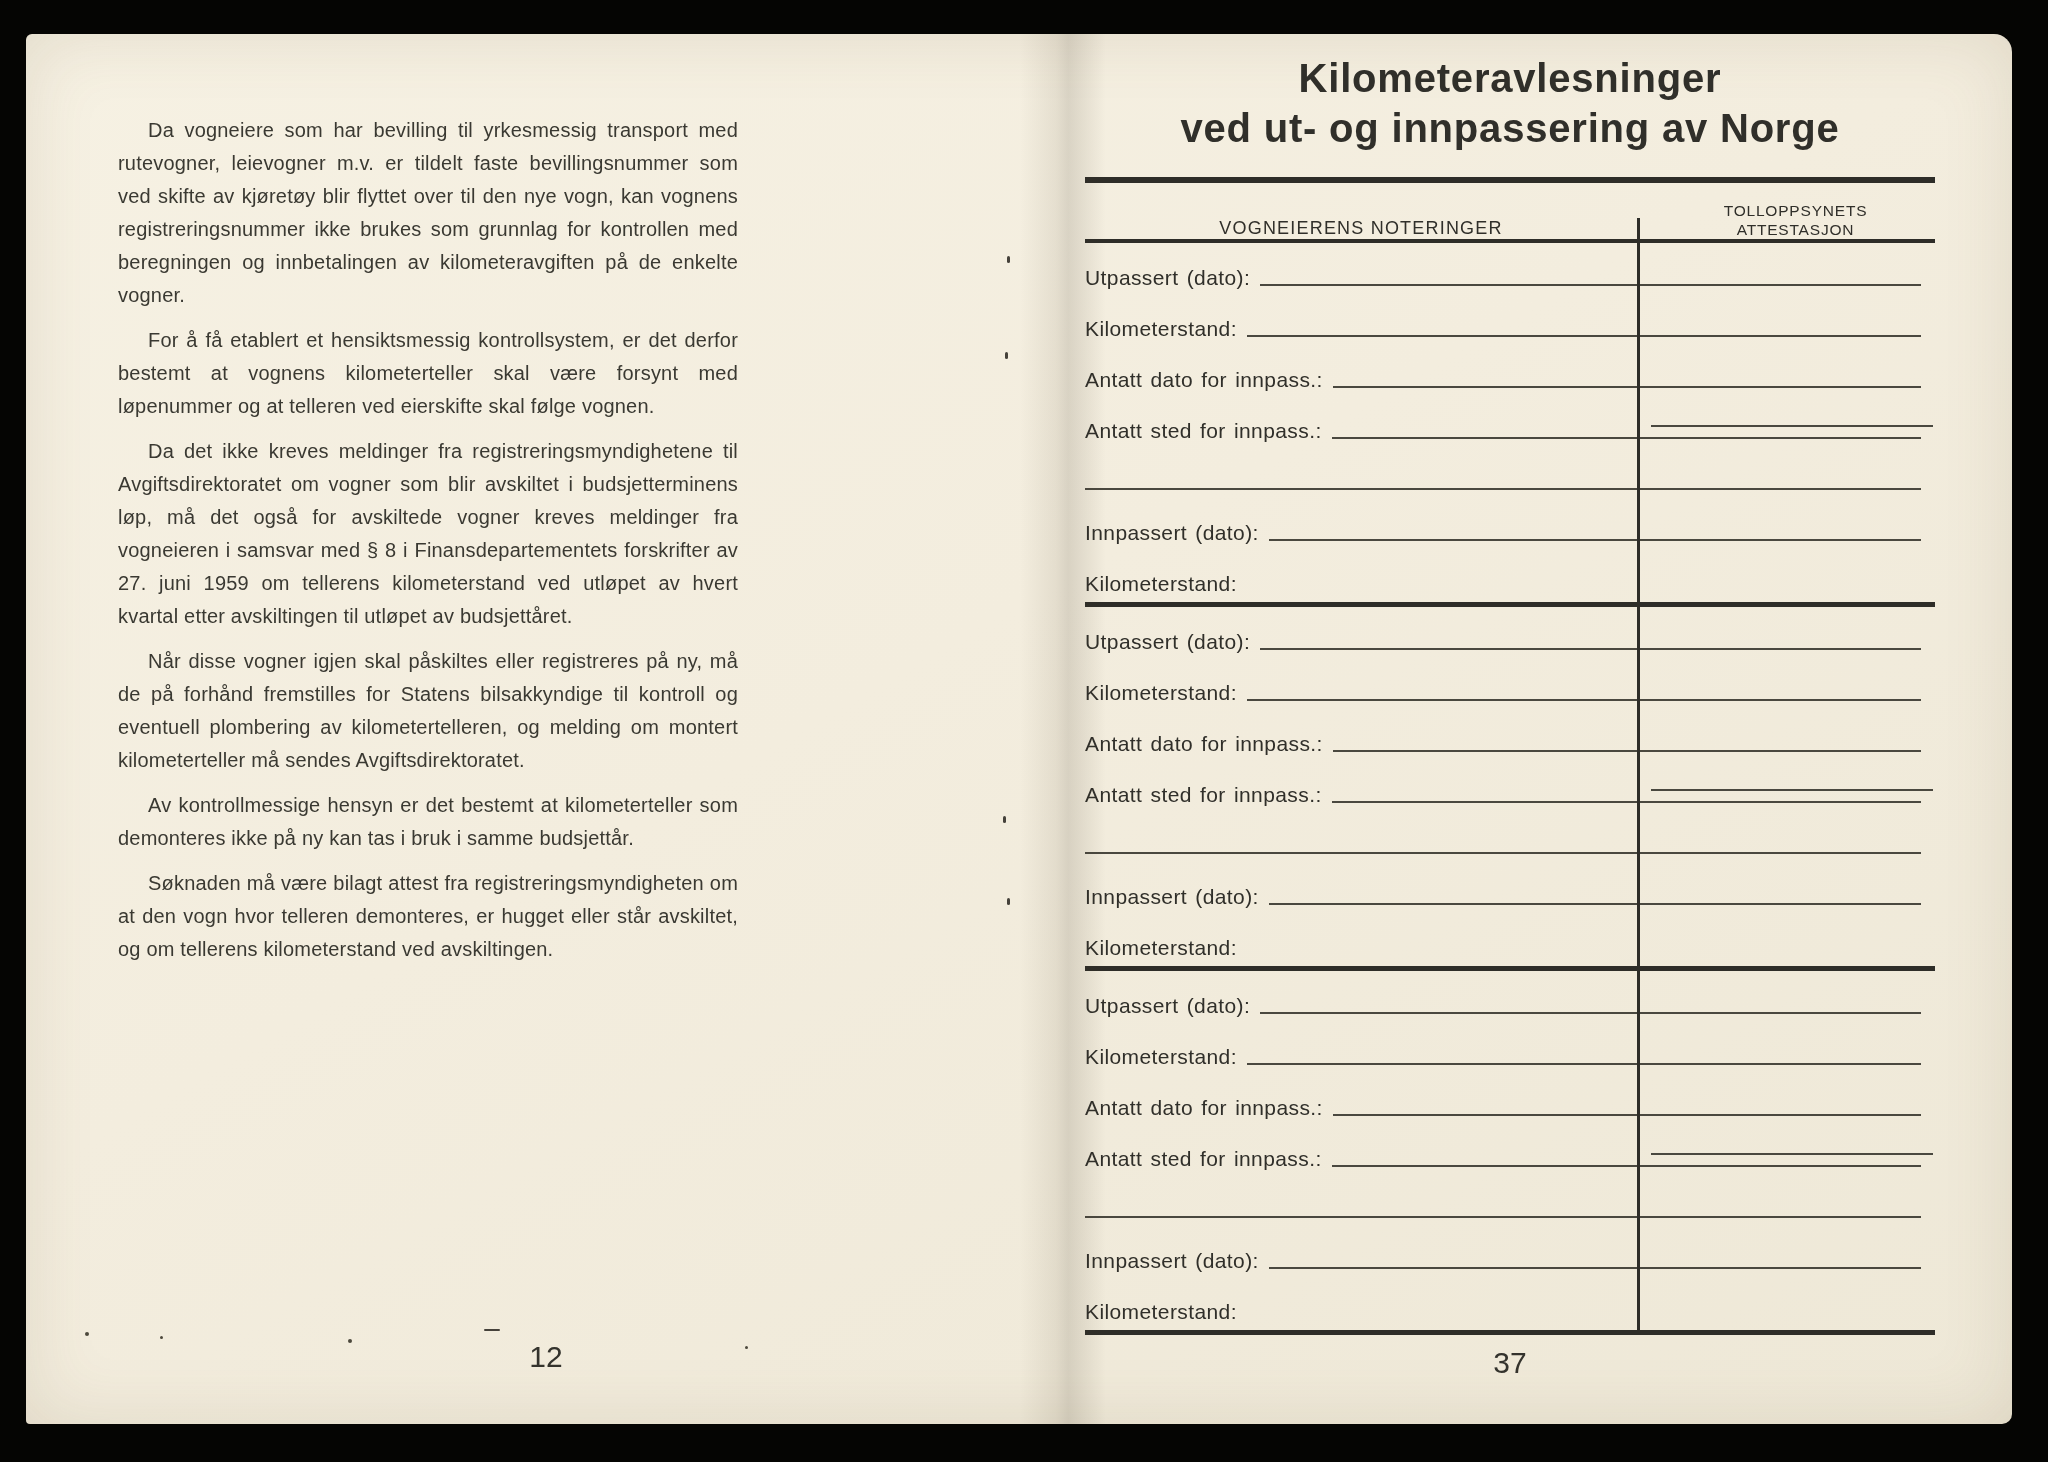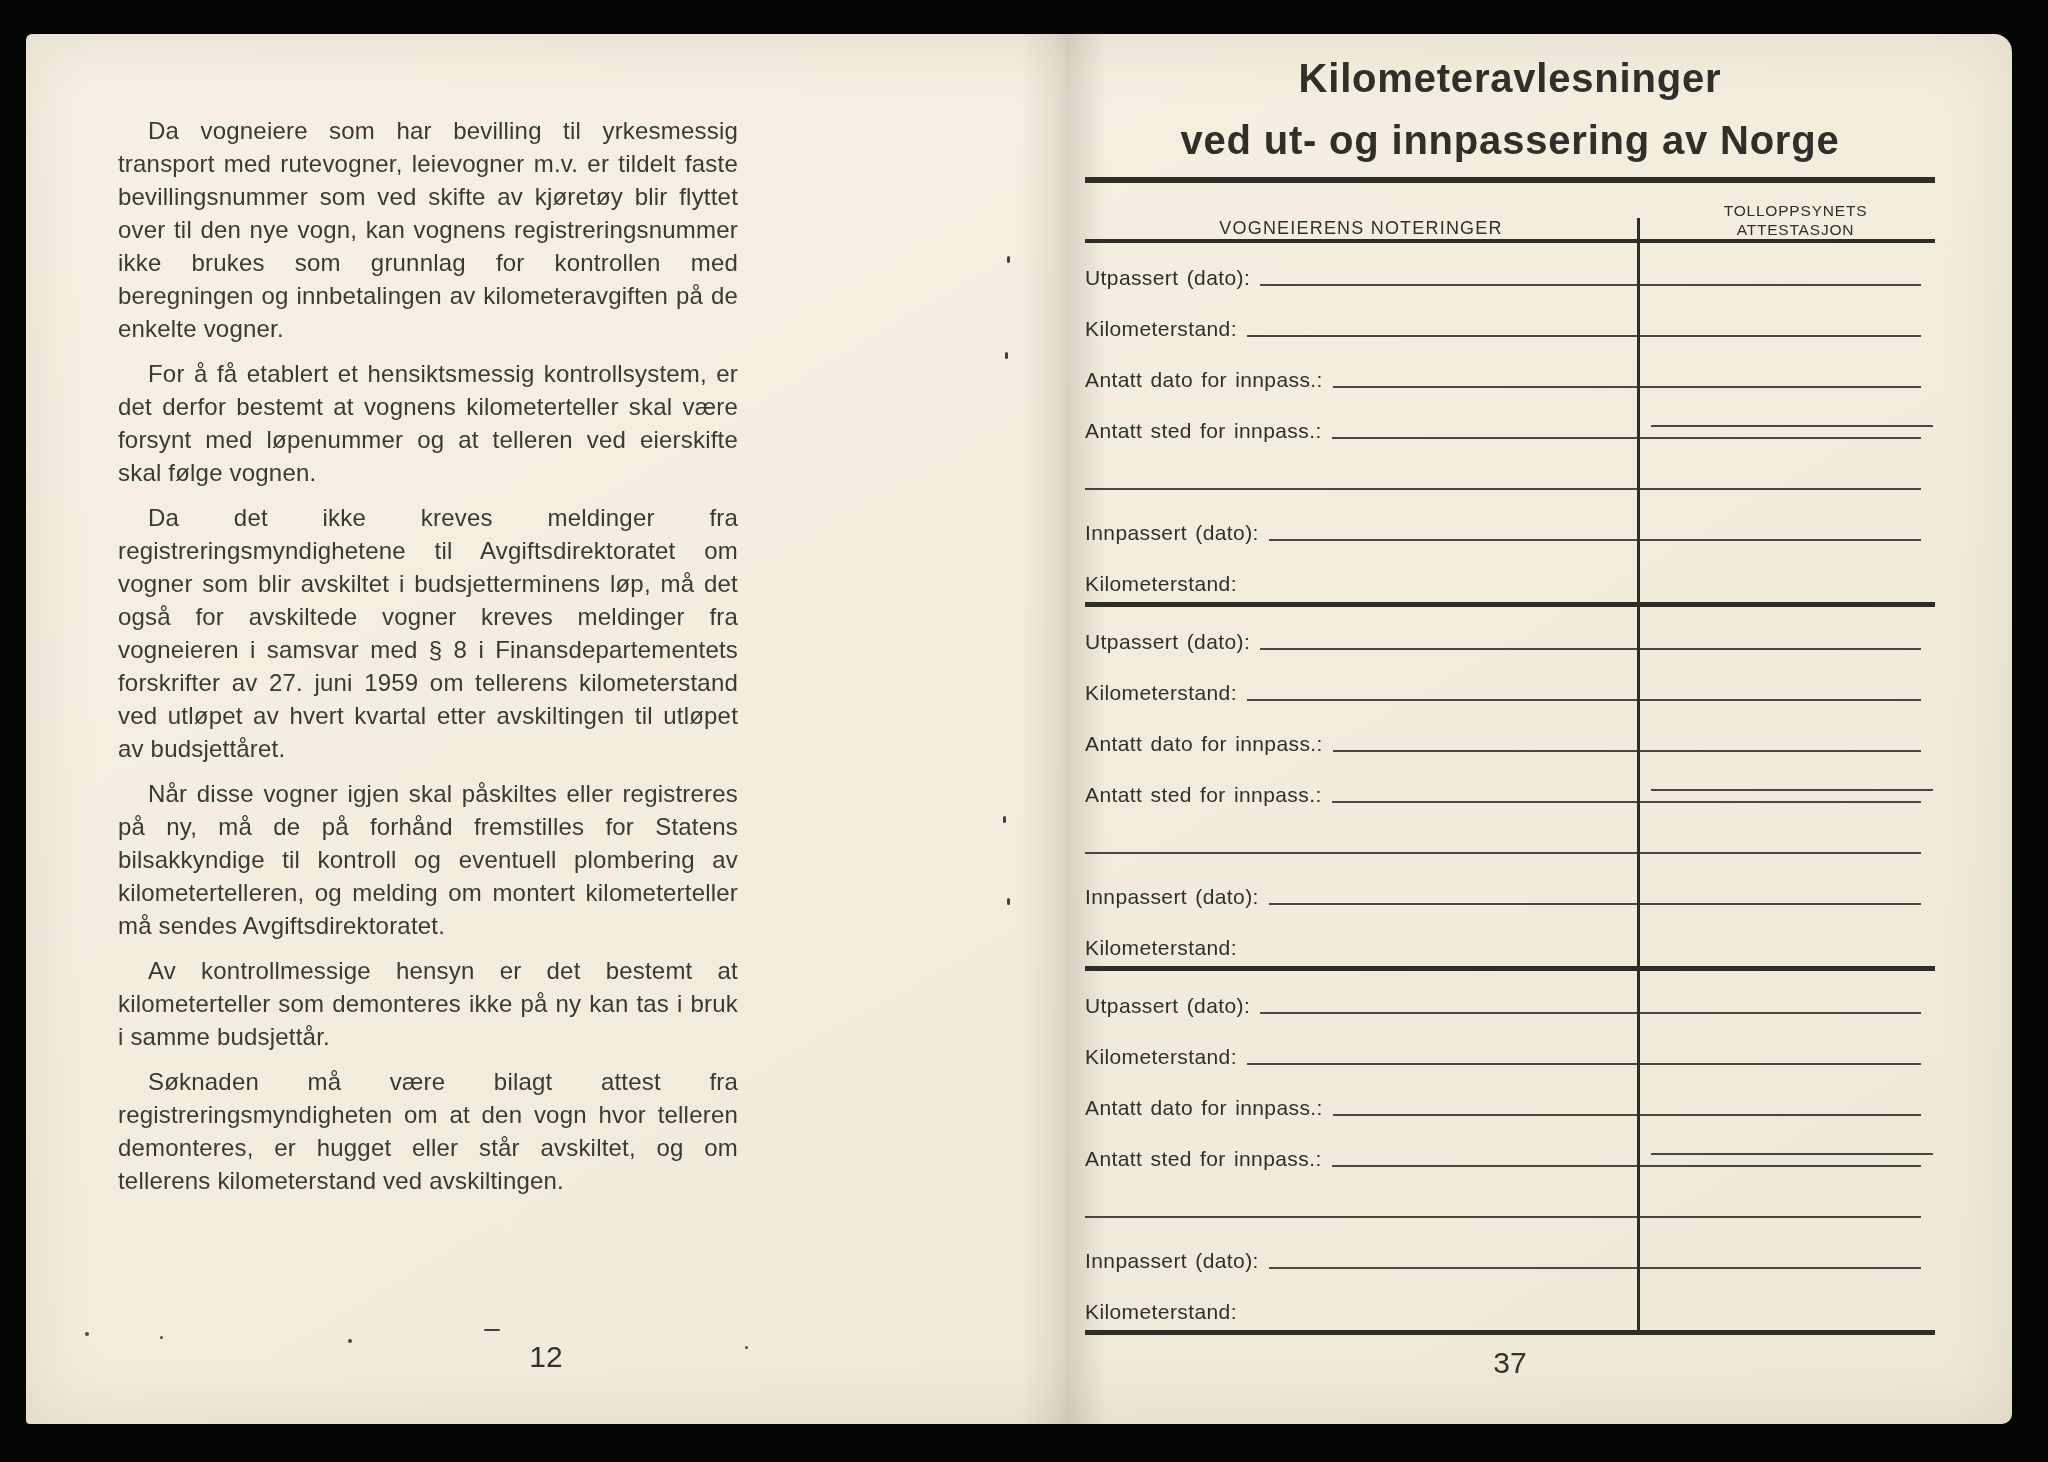--- a/index.html
+++ b/index.html
@@ -16,34 +16,34 @@
     box-shadow:inset 0 0 70px rgba(110,95,60,0.14);
   }
   .fold{
     position:absolute;left:994px;top:0;width:86px;height:100%;
     background:linear-gradient(90deg,rgba(0,0,0,0) 0%,rgba(95,82,58,0.10) 42%,rgba(64,55,38,0.15) 56%,rgba(0,0,0,0) 100%);
     pointer-events:none;
   }
   
   .body-text{
     position:absolute;left:92px;top:80px;width:620px;
-    font-size:24px;line-height:33px;letter-spacing:0.2px;
+    font-size:20px;line-height:33px;letter-spacing:0.2px;
     text-align:justify;color:#3a3932;
   }
   .body-text p{margin:0 0 12px;text-indent:30px;}
   .pageno{position:absolute;font-size:30px;color:#34332d;}
   .pageno-left{left:200px;top:1306px;width:640px;text-align:center;}
   .pageno-right{left:1059px;top:1312px;width:850px;text-align:center;}
   
   .form-title{
     position:absolute;left:1059px;top:20px;width:850px;text-align:center;
     color:#302f2a;font-weight:bold;letter-spacing:0.8px;
   }
   .form-title h1{font-size:40px;margin:0;line-height:48px;font-weight:bold;}
-  .form-title h2{font-size:40px;margin:14px 0 0;line-height:48px;font-weight:bold;}
+  .form-title h2{font-size:40px;margin:2px 0 0;line-height:48px;font-weight:bold;}
   .form{
     position:absolute;left:1059px;top:143px;width:850px;color:#302f2a;
   }
   .form-header{
     display:flex;align-items:flex-end;height:56px;
     border-top:6px solid #2e2d28;border-bottom:4px solid #2e2d28;
   }
   .fh-left{
     width:552px;border-right:3px solid #2e2d28;
     display:flex;align-items:center;justify-content:center;

